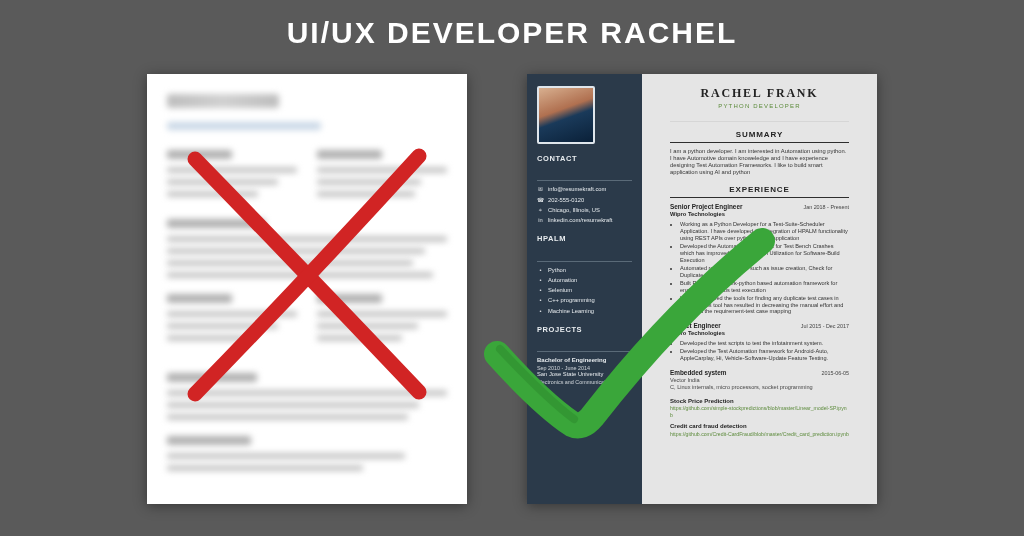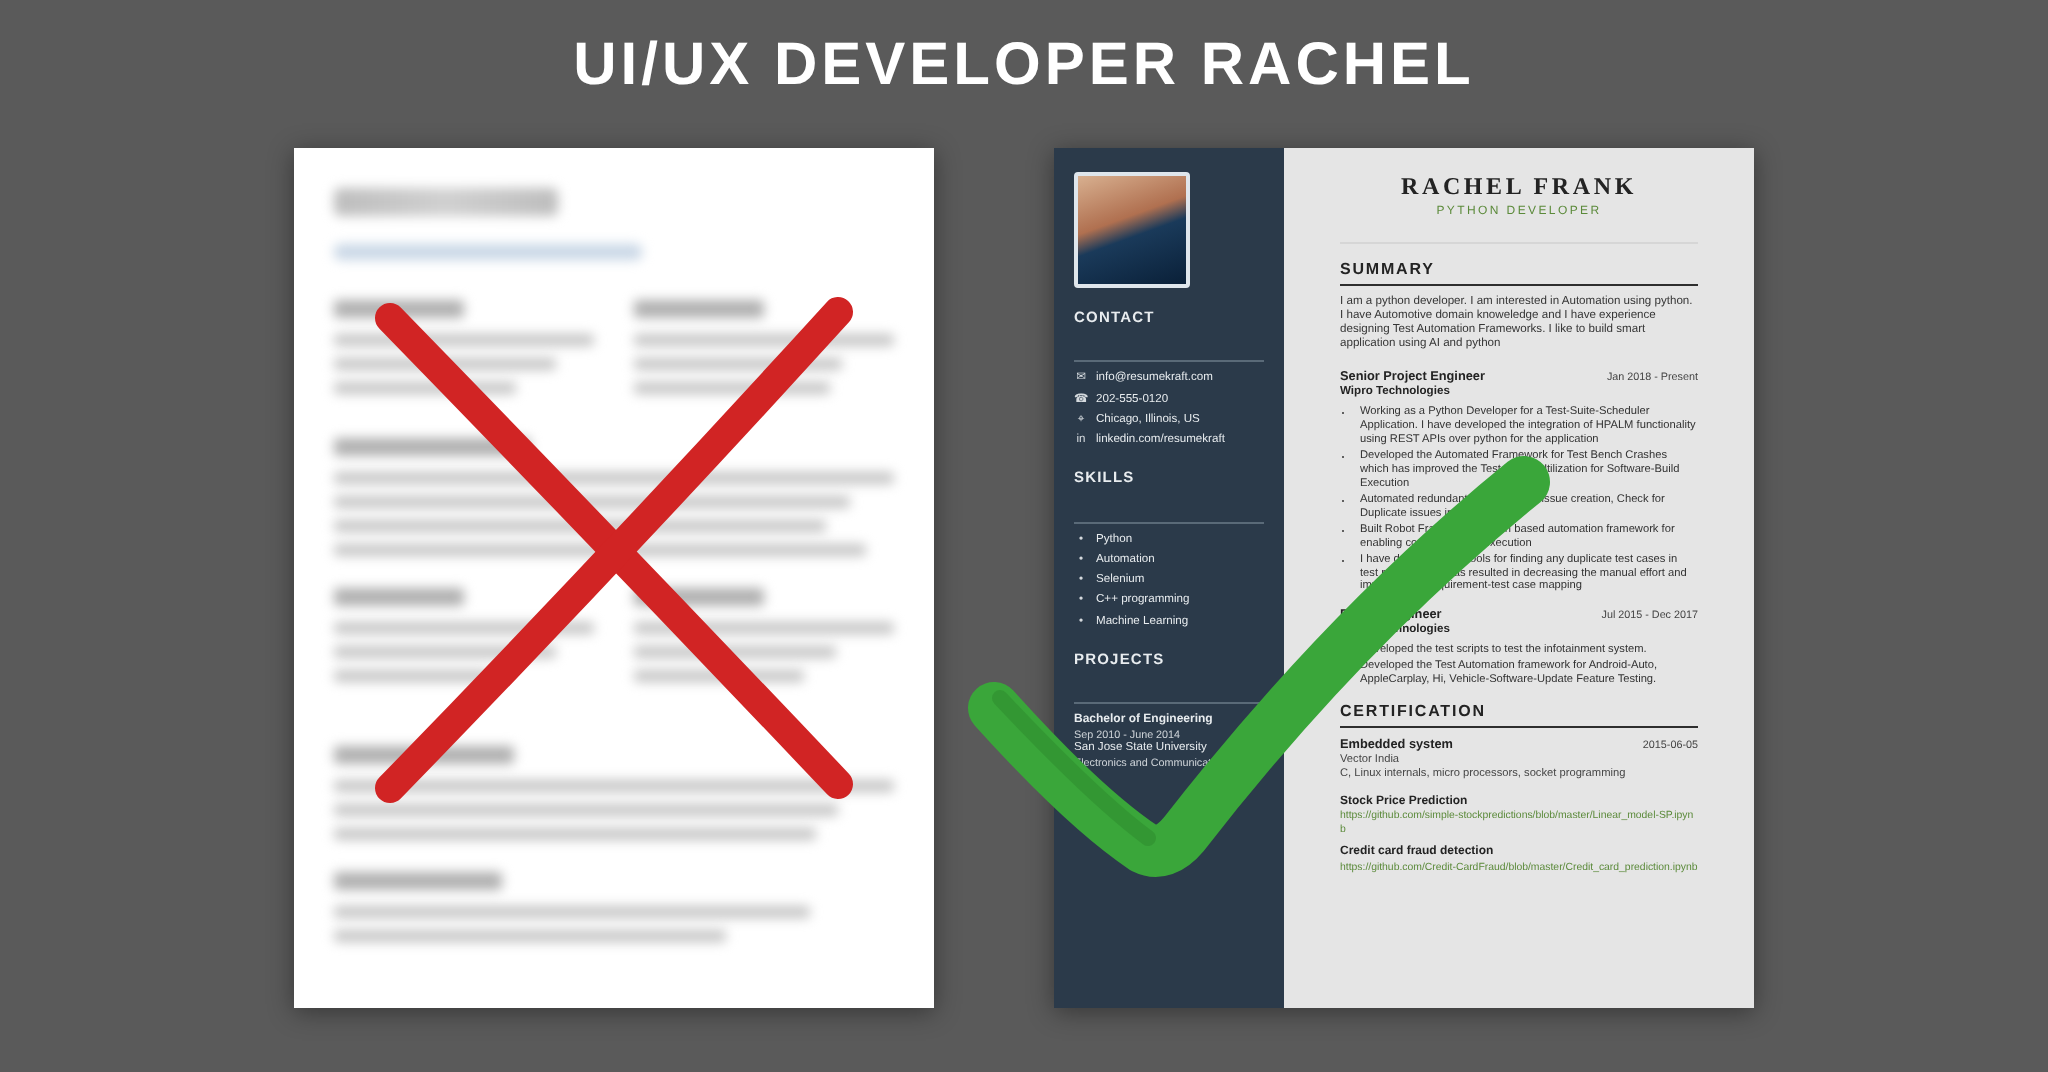--- a/index.html
+++ b/index.html
@@ -102,20 +102,21 @@
       margin-bottom: 10px;
     }
     .hr { height:1px; background:#d6d6d6; margin: 6px 0 8px; }
     .sec-head {
       font-size: 8px;
       font-weight: bold;
       letter-spacing: 0.9px;
       padding-bottom: 2px;
       border-bottom: 1.2px solid #2e2e2e;
       margin-bottom: 5px;
+      text-align: center;
     }
     .summary { font-size: 5.8px; margin-bottom: 9px; color:#353535;}
     .job-title { font-weight: bold; font-size: 6.4px;}
     .job-row { display:flex; justify-content:space-between; align-items:baseline;}
     .job-date { font-size:5.4px; color:#444;}
     .company { font-size: 5.8px; font-weight: bold; margin-bottom: 2px;}
     ul.b { list-style: disc; padding-left: 10px; margin-bottom: 7px; font-size: 5.6px; color:#333;}
     ul.b li { margin-bottom: 1px;}
     .cert-line { font-size:5.6px; color:#464646;}
     .proj-title { font-weight:bold; font-size:6px;}
@@ -213,21 +214,21 @@
             <span class="ic">⌖</span>
             <span>Chicago, Illinois, US</span>
           </div>
         <div class="side-item">
             <span class="ic">in</span>
             <span>linkedin.com/resumekraft</span>
           </div>
       </div>
 
       <div class="side-section">
-        <div class="side-head">SKILLS</div>
+        <div class="side-head">HPALM</div>
         <div class="side-item">
             <span class="ic">•</span>
             <span>Python</span>
           </div>
         <div class="side-item">
             <span class="ic">•</span>
             <span>Automation</span>
           </div>
         <div class="side-item">
             <span class="ic">•</span>
@@ -254,20 +255,21 @@
     </div>
 
     <div class="main">
       <div class="name">RACHEL FRANK</div>
       <div class="role">PYTHON DEVELOPER</div>
       <div class="hr"></div>
 
       <div class="sec-head">SUMMARY</div>
       <div class="summary">I am a python developer. I am interested in Automation using python. I have Automotive domain knoweledge and I have experience designing Test Automation Frameworks. I like to build smart application using AI and python</div>
 
+      <div class="sec-head">EXPERIENCE</div>
 
       <div class="job-row">
         <span class="job-title">Senior Project Engineer</span>
         <span class="job-date">Jan 2018 - Present</span>
       </div>
       <div class="company">Wipro Technologies</div>
       <ul class="b">
         <li>Working as a Python Developer for a Test-Suite-Scheduler Application. I have developed the integration of HPALM functionality using REST APIs over python for the application</li>
         <li>Developed the Automated Framework for Test Bench Crashes which has improved the Test Bench Utilization for Software-Build Execution</li>
         <li>Automated redundant tasks such as issue creation, Check for Duplicate issues in JIRA</li>
@@ -278,21 +280,20 @@
       <div class="job-row">
         <span class="job-title">Project Engineer</span>
         <span class="job-date">Jul 2015 - Dec 2017</span>
       </div>
       <div class="company">Wipro Technologies</div>
       <ul class="b">
         <li>Developed the test scripts to test the infotainment system.</li>
         <li>Developed the Test Automation framework for Android-Auto, AppleCarplay, Hi, Vehicle-Software-Update Feature Testing.</li>
       </ul>
 
-      <div class="sec-head">CERTIFICATION</div>
       <div class="job-row">
         <span class="job-title">Embedded system</span>
         <span class="job-date">2015-06-05</span>
       </div>
       <div class="cert-line">Vector India</div>
       <div class="cert-line" style="margin-bottom:7px">C, Linux internals, micro processors, socket programming</div>
 
       <div class="proj-title">Stock Price Prediction</div>
       <div class="proj-link">https://github.com/simple-stockpredictions/blob/master/Linear_model-SP.ipynb</div>
       <div class="proj-title">Credit card fraud detection</div>

